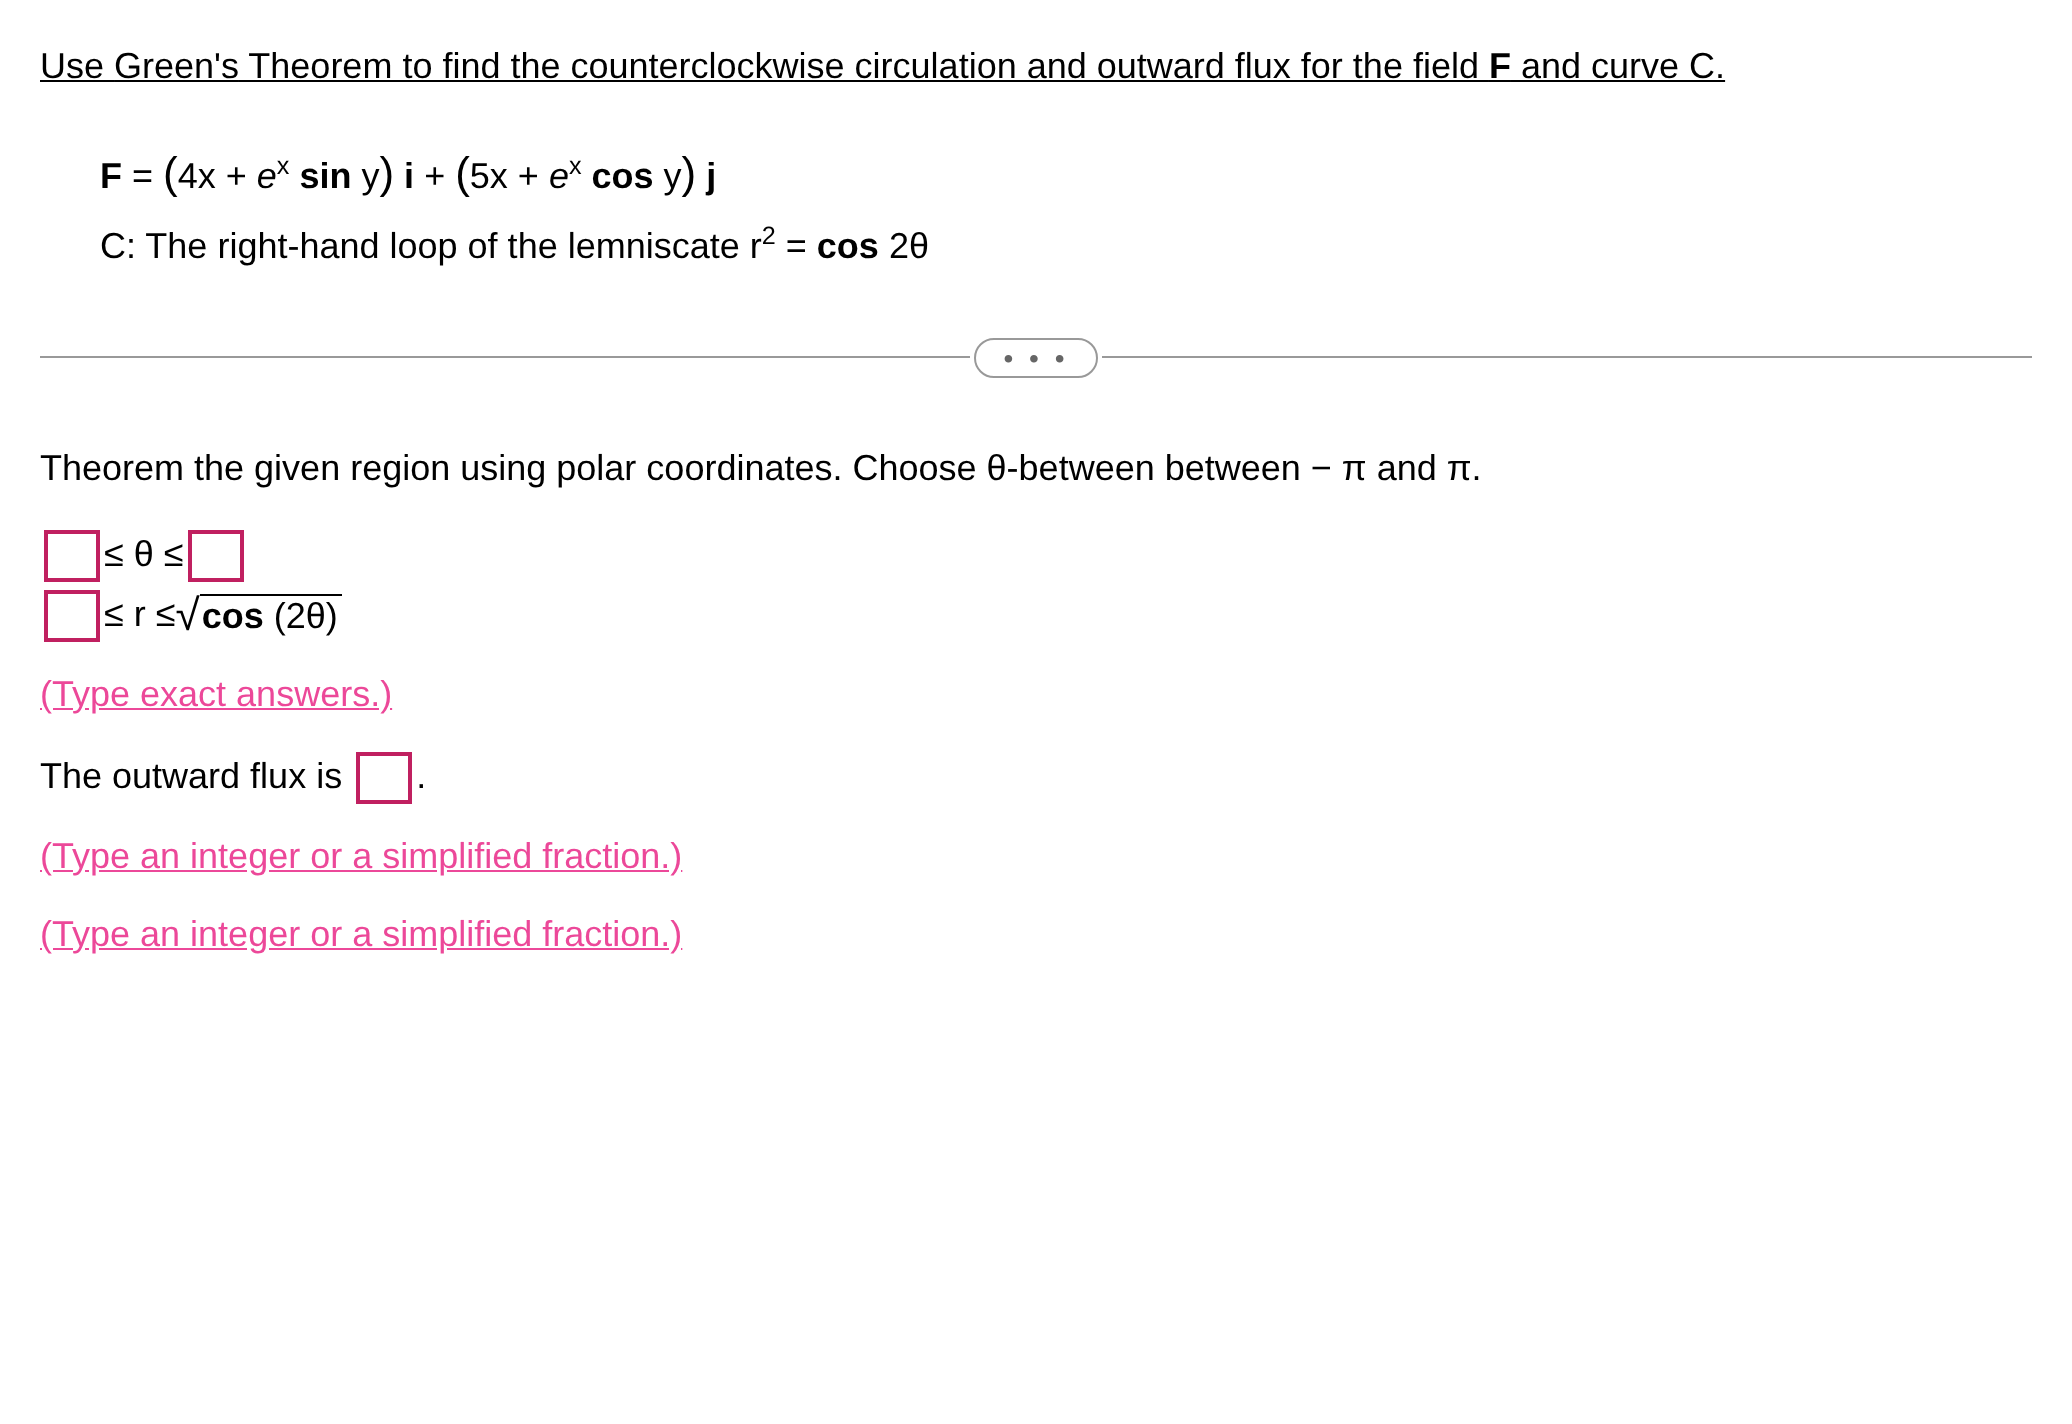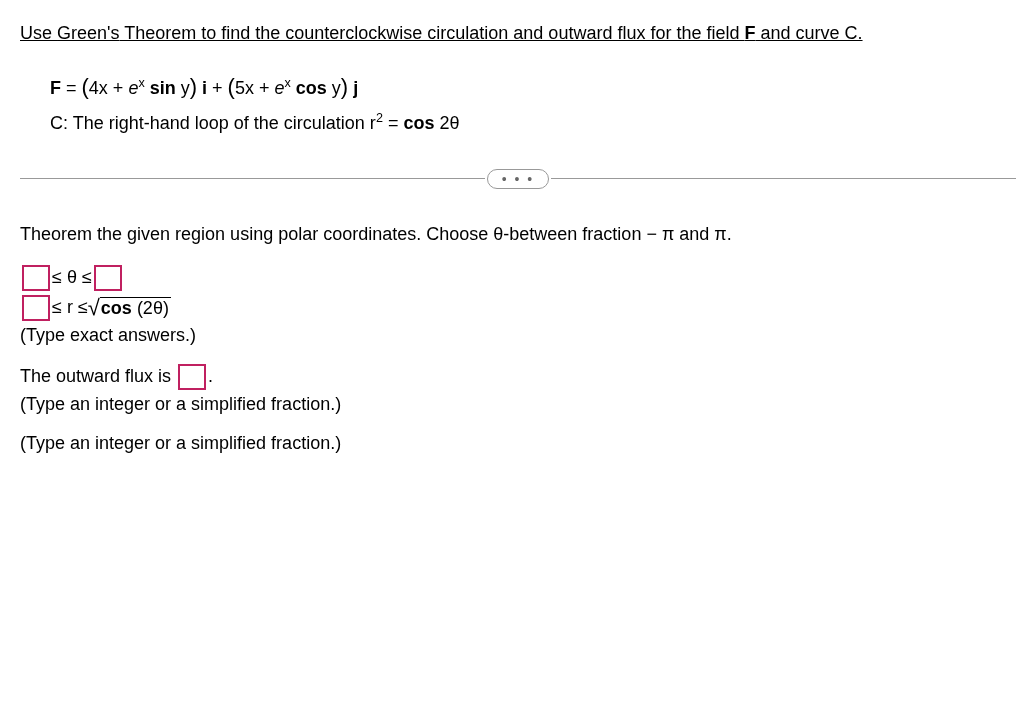--- a/index.html
+++ b/index.html
@@ -68,23 +68,24 @@
     }
     .input-box-flux {
       display: inline-block;
       width: 28px;
       height: 26px;
       border: 2px solid #c02060;
       margin: 0 2px;
       vertical-align: middle;
     }
     .type-hint {
-      color: #000000;
+      color: #ec4899;
       margin-bottom: 18px;
-      margin-top: 4px;
+      margin-top: 16px;
+      text-decoration: underline;
     }
     .answer-line {
       margin-bottom: 3px;
     }
     .sqrt-container {
       display: inline-flex;
       align-items: center;
     }
     .sqrt-symbol {
       font-size: 22px;
@@ -106,32 +107,32 @@
 
 <div class="problem-header">
   <span>Use </span><span>Green's</span><span> Theorem to find the counterclockwise circulation and outward flux for the field </span><span class="bold">F</span><span> and curve C.</span>
 </div>
 
 <div class="equation-block">
   <div>
     <span class="bold">F</span><span> = </span><span style="font-size:22px">(</span><span>4x + </span><span style="font-style:italic">e</span><sup>x</sup><span class="bold"> sin</span><span> y</span><span style="font-size:22px">)</span><span class="bold"> i</span><span> + </span><span style="font-size:22px">(</span><span>5x + </span><span style="font-style:italic">e</span><sup>x</sup><span class="bold"> cos</span><span> y</span><span style="font-size:22px">)</span><span class="bold"> j</span>
   </div>
   <div>
-    <span>C: The </span><span>right-hand</span><span> loop of the circulation r</span><sup>2</sup><span> = </span><span class="bold">cos</span><span> 2θ</span>
+    <span>C: The </span><span>right-hand</span><span> loop of the lemniscate r</span><sup>2</sup><span> = </span><span class="bold">cos</span><span> 2θ</span>
   </div>
 </div>
 
 <div class="divider-row">
   <div class="divider-line"></div>
   <div class="divider-pill">• • •</div>
   <div class="divider-line"></div>
 </div>
 
 <div class="instruction">
-  <span>Theorem the given region using polar coordinates. Choose θ-</span><span>between</span><span> fraction  − π and π.</span>
+  <span>Theorem the given region using polar coordinates. Choose θ-</span><span>between</span><span> between  − π and π.</span>
 </div>
 
 <div class="section">
   <div class="inequality-row">
     <span class="input-box"></span>
     <span> ≤ θ ≤ </span>
     <span class="input-box"></span>
   </div>
   <div class="inequality-row">
     <span class="input-box"></span>

